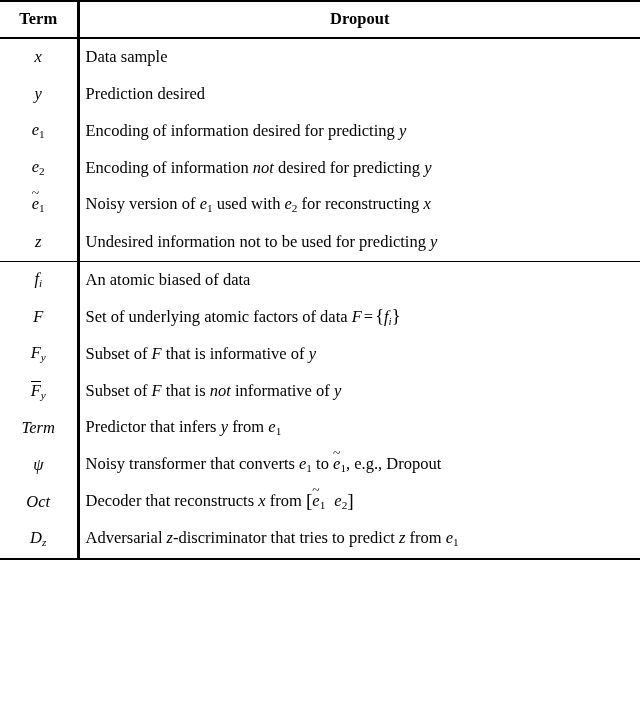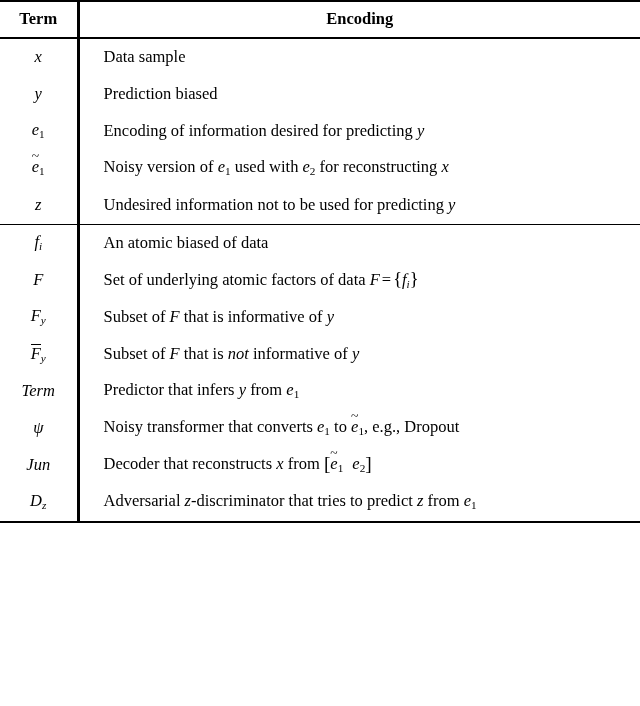--- a/index.html
+++ b/index.html
@@ -54,21 +54,21 @@
     vertical-align: middle;
     padding: 0;
   }
   td.term-cell {
     text-align: center;
     font-style: italic;
     white-space: nowrap;
   }
   td.mean-cell {
     border-left: 3px solid #000;
-    padding-left: 24px;
+    padding-left: 6px;
     white-space: nowrap;
   }
 
   
   tr.group-start td {
     border-top: 1.3px solid #000;
   }
   tr.last-row td {
     border-bottom: 2.5px solid #000;
   }
@@ -135,36 +135,40 @@
 
 <div id="table-wrap">
   <table class="glossary">
     <colgroup>
       <col class="term-col">
       <col class="mean-col">
     </colgroup>
     <thead>
       <tr>
         <th class="term-head">Term</th>
-        <th class="mean-head">Encoding</th>
+        <th class="mean-head">Dropout</th>
       </tr>
     </thead>
     <tbody>
 
       <tr>
         <td class="term-cell"><span class="mi">x</span></td>
         <td class="mean-cell">Data sample</td>
       </tr>
       <tr>
         <td class="term-cell"><span class="mi">y</span></td>
-        <td class="mean-cell">Prediction biased</td>
+        <td class="mean-cell">Prediction desired</td>
       </tr>
       <tr>
         <td class="term-cell"><span class="mi">e</span><sub class="sub-roman">1</sub></td>
         <td class="mean-cell">Encoding of information desired for predicting <span class="mi">y</span></td>
+      </tr>
+      <tr>
+        <td class="term-cell"><span class="mi">e</span><sub class="sub-roman">2</sub></td>
+        <td class="mean-cell">Encoding of information <span class="emph">not</span> desired for predicting <span class="mi">y</span></td>
       </tr>
       <tr>
         <td class="term-cell"><span class="tilde-wrap"><span class="tmark">~</span><span class="mi">e</span></span><sub class="sub-roman">1</sub></td>
         <td class="mean-cell">Noisy version of <span class="mi">e</span><sub class="sub-roman">1</sub> used with <span class="mi">e</span><sub class="sub-roman">2</sub> for reconstructing <span class="mi">x</span></td>
       </tr>
       <tr>
         <td class="term-cell"><span class="mi">z</span></td>
         <td class="mean-cell">Undesired information not to be used for predicting <span class="mi">y</span></td>
       </tr>
 
@@ -187,21 +191,21 @@
 
       <tr>
         <td class="term-cell"><span class="mi">Term</span></td>
         <td class="mean-cell">Predictor that infers <span class="mi">y</span> from <span class="mi">e</span><sub class="sub-roman">1</sub></td>
       </tr>
       <tr>
         <td class="term-cell"><span class="mi">ψ</span></td>
         <td class="mean-cell">Noisy transformer that converts <span class="mi">e</span><sub class="sub-roman">1</sub> to <span class="tilde-wrap"><span class="tmark">~</span><span class="mi">e</span></span><sub class="sub-roman">1</sub>, e.g., Dropout</td>
       </tr>
       <tr>
-        <td class="term-cell"><span class="mi">Jun</span></td>
+        <td class="term-cell"><span class="mi">Oct</span></td>
         <td class="mean-cell">Decoder that reconstructs <span class="mi">x</span> from <span class="brk">[</span><span class="tilde-wrap"><span class="tmark">~</span><span class="mi">e</span></span><sub class="sub-roman">1</sub><span class="gap"></span><span class="mi">e</span><sub class="sub-roman">2</sub><span class="brk">]</span></td>
       </tr>
       <tr class="last-row">
         <td class="term-cell"><span class="mi">D</span><sub>z</sub></td>
         <td class="mean-cell">Adversarial <span class="mi">z</span>-discriminator that tries to predict <span class="mi">z</span> from <span class="mi">e</span><sub class="sub-roman">1</sub></td>
       </tr>
 
     </tbody>
   </table>
 </div>

